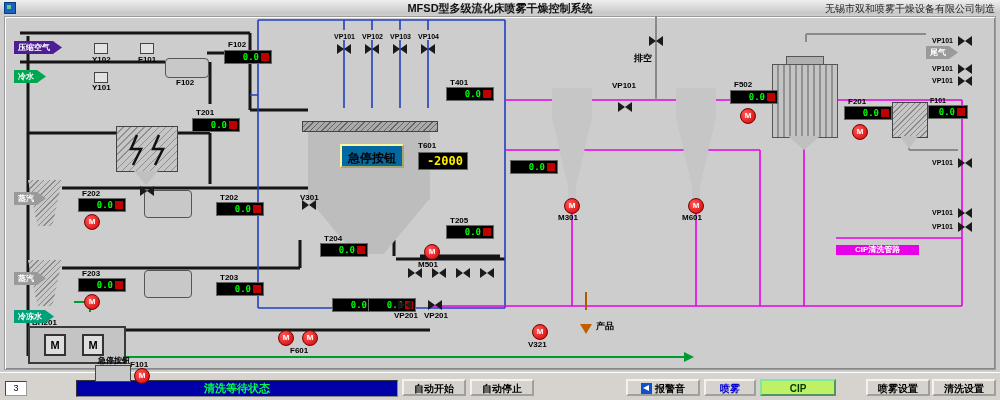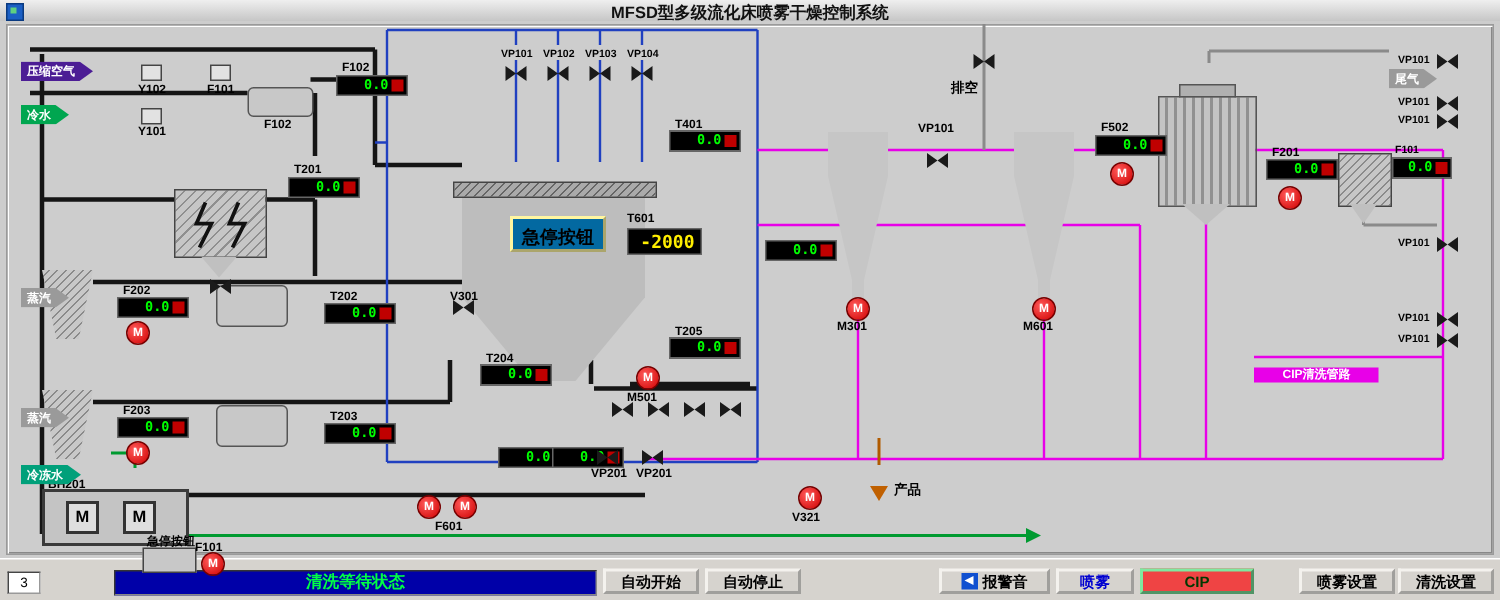--- a/index.html
+++ b/index.html
@@ -77,20 +77,21 @@
   .spk::after{content:"";position:absolute;left:2px;top:2px;border-top:3.5px solid transparent;border-bottom:3.5px solid transparent;border-right:6px solid #fff;}
 </style>
 </head>
 <body>
 
 <div id="screen">
 
   <div id="titlebar">
     <div id="app-icon"></div>
     <div id="title-text">MFSD型多级流化床喷雾干燥控制系统</div>
+    <div id="company-text">无锡市双和喷雾干燥设备有限公司制造</div>
   </div>
 
   <div id="diagram">
     <div id="frame"></div>
 
     <svg class="pipes" width="1000" height="358" viewBox="0 14 1000 358">
       <path d="M20,33 H250 M250,33 V110 M250,110 H308 M20,62 H165 M207,53 H250 M28,36 V356 M28,133 H116 M176,133 H210 M210,133 V184 M62,188 H308 M62,268 H300 M300,268 V240 M396,259 H505 M122,330 H430 M28,358 H95 M394,240 V256 M420,256 H500 M210,62 V104" stroke="#151515" stroke-width="3" fill="none"></path>
       <path d="M258,20 H505 M258,20 V308 M505,20 V308 M258,308 H505 M344,40 V108 M372,40 V108 M400,40 V108 M428,40 V108 M344,20 V30 M372,20 V30 M400,20 V30 M428,20 V30 M250,95 H258" stroke="#2040c0" stroke-width="1.6" fill="none"></path>
       <path d="M505,100 H962 M962,100 V306 M962,238 H836 M505,150 H760 M760,150 V306 M572,200 V306 M696,200 V306 M430,306 H962 M804,136 V306" stroke="#e800e8" stroke-width="1.6" fill="none"></path>
       <path d="M95,357 H684 M74,302 H90 M90,302 V312" stroke="#009a30" stroke-width="2" fill="none"></path>
@@ -241,18 +242,18 @@
     <div class="pump" style="left:134px;top:354px;">M</div>
   </div>
 
   <div id="statusbar">
     <div id="page-spin">3</div>
     <div id="status-box">清洗等待状态</div>
     <button class="btn" style="left:402px;width:64px;">自动开始</button>
     <button class="btn" style="left:470px;width:64px;">自动停止</button>
     <button class="btn" style="left:626px;width:74px;"><span class="spk"></span><span>报警音</span></button>
     <button class="btn" style="left:704px;width:52px;color:#0000d0;">喷雾</button>
-    <button class="btn" style="left:760px;width:76px;background:#ef4444;color:#003800;border-color:#7fe8a0;">CIP</button>
+    <button class="btn" style="left:760px;width:76px;background:#bef264;color:#003800;border-color:#7fe8a0;">CIP</button>
     <button class="btn" style="left:866px;width:64px;">喷雾设置</button>
     <button class="btn" style="left:932px;width:64px;">清洗设置</button>
   </div>
 
 </div>
 
 </body></html>

